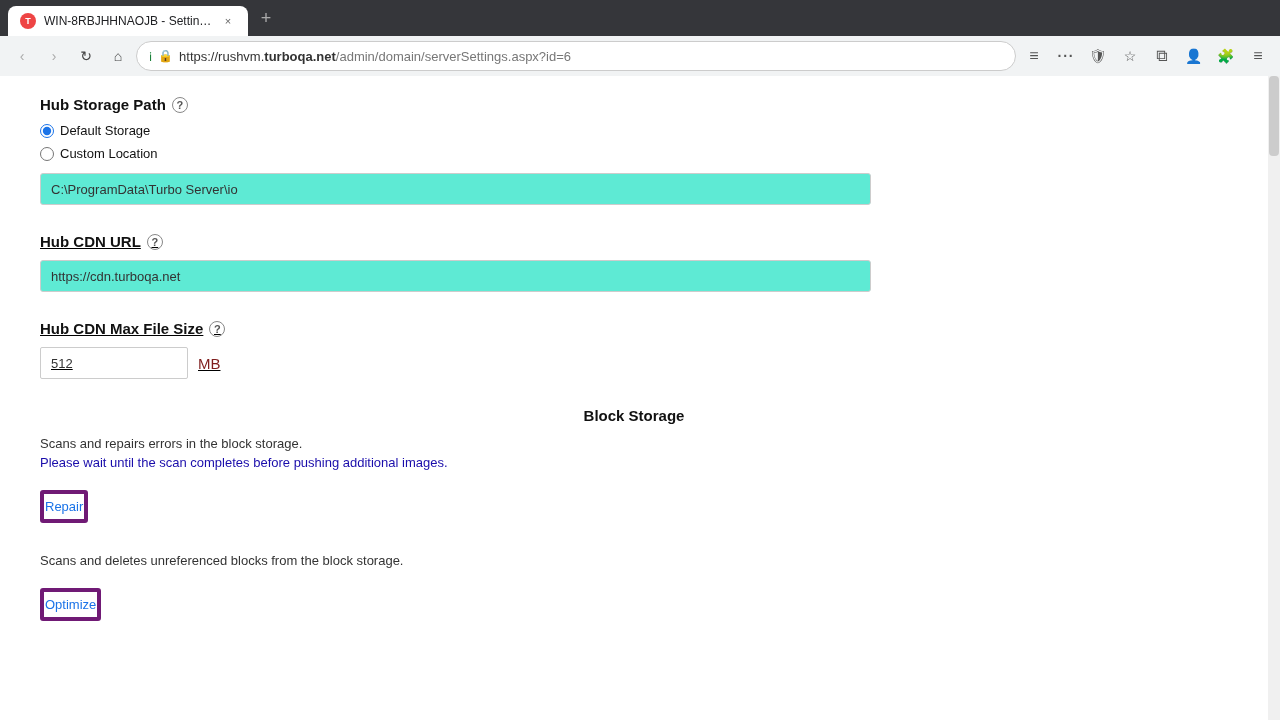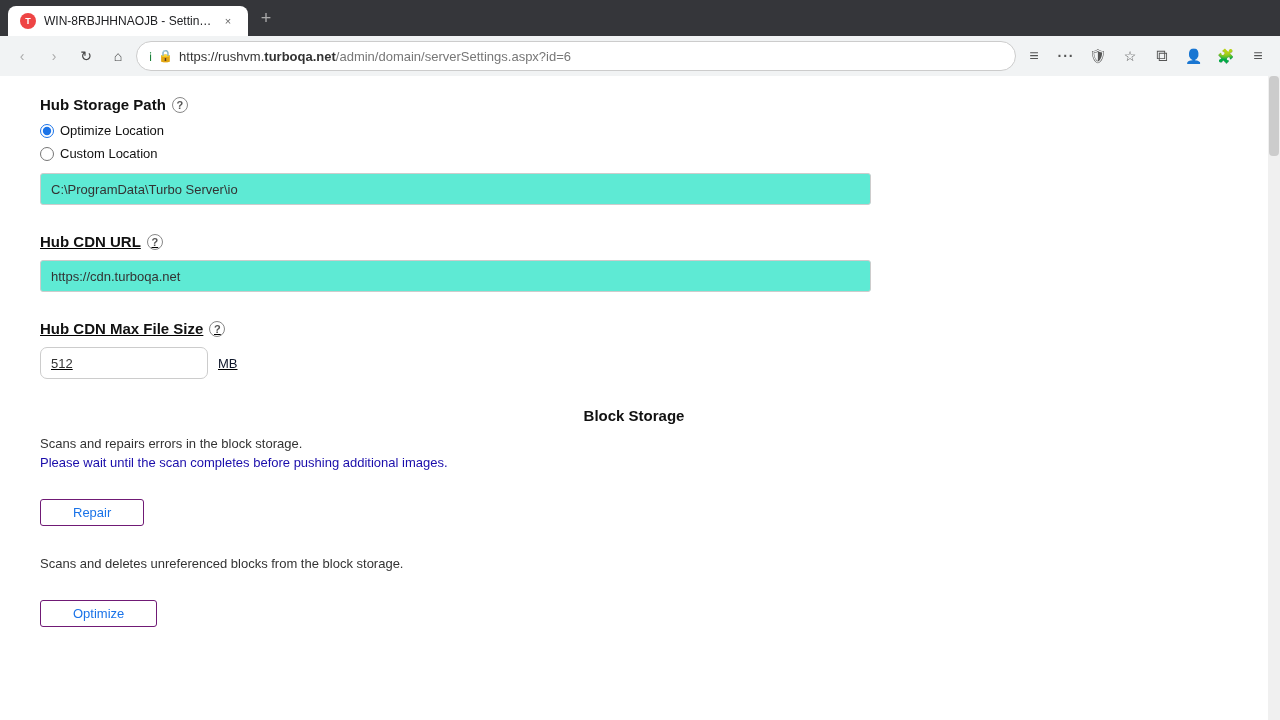--- a/index.html
+++ b/index.html
@@ -215,34 +215,34 @@
       text-decoration: underline;
     }
 
     .input-with-unit {
       display: flex;
       align-items: center;
       gap: 10px;
     }
 
     .unit-input {
-      width: 168px;
+      width: 148px;
       height: 32px;
       border: 1px solid #ccc;
-      border-radius: 7px;
+      border-radius: 2px;
       padding: 4px 10px;
       font-size: 13px;
       color: #333;
       background: #fff;
       outline: none;
     }
 
     .unit-label {
-      font-size: 13px;
-      color: #0f172a;
+      font-size: 15px;
+      color: #7f1d1d;
     }
 
     .block-storage-section {
       margin-top: 28px;
     }
 
     .block-storage-title {
       font-size: 15px;
       font-weight: bold;
       color: #111;
@@ -253,28 +253,28 @@
     .block-description {
       font-size: 13px;
       color: #333;
       margin-bottom: 4px;
     }
 
     .block-description.blue { color: #1a0dab; }
 
     .action-btn {
       display: inline-block;
-      padding: 5px 32px;
-      border: 1px solid #701a75;
+      padding: 5px 1px;
+      border: 4px solid #701a75;
       border-radius: 3px;
       font-size: 13px;
       color: #1a73e8;
       background: #fff;
       cursor: pointer;
-      margin-top: 25px;
+      margin-top: 16px;
     }
 
     .sub-section {
       margin-top: 30px;
     }
   </style>
 </head>
 <body>
 
 <div class="browser-chrome">
@@ -320,21 +320,21 @@
   <div class="page-content">
 
     <div>
       <div class="section-label">
         <span>Hub Storage Path</span>
         <span class="help-icon">?</span>
       </div>
       <div class="radio-group">
         <label class="radio-label">
           <input type="radio" name="storagePath" checked="" style="">
-          <span>Optimize Location</span>
+          <span>Default Storage</span>
         </label>
         <label class="radio-label">
           <input type="radio" name="storagePath" style="">
           <span>Custom Location</span>
         </label>
       </div>
       <input type="text" class="text-input" value="C:\ProgramData\Turbo Server\io" style="">
     </div>
 
     <div class="section-divider">

